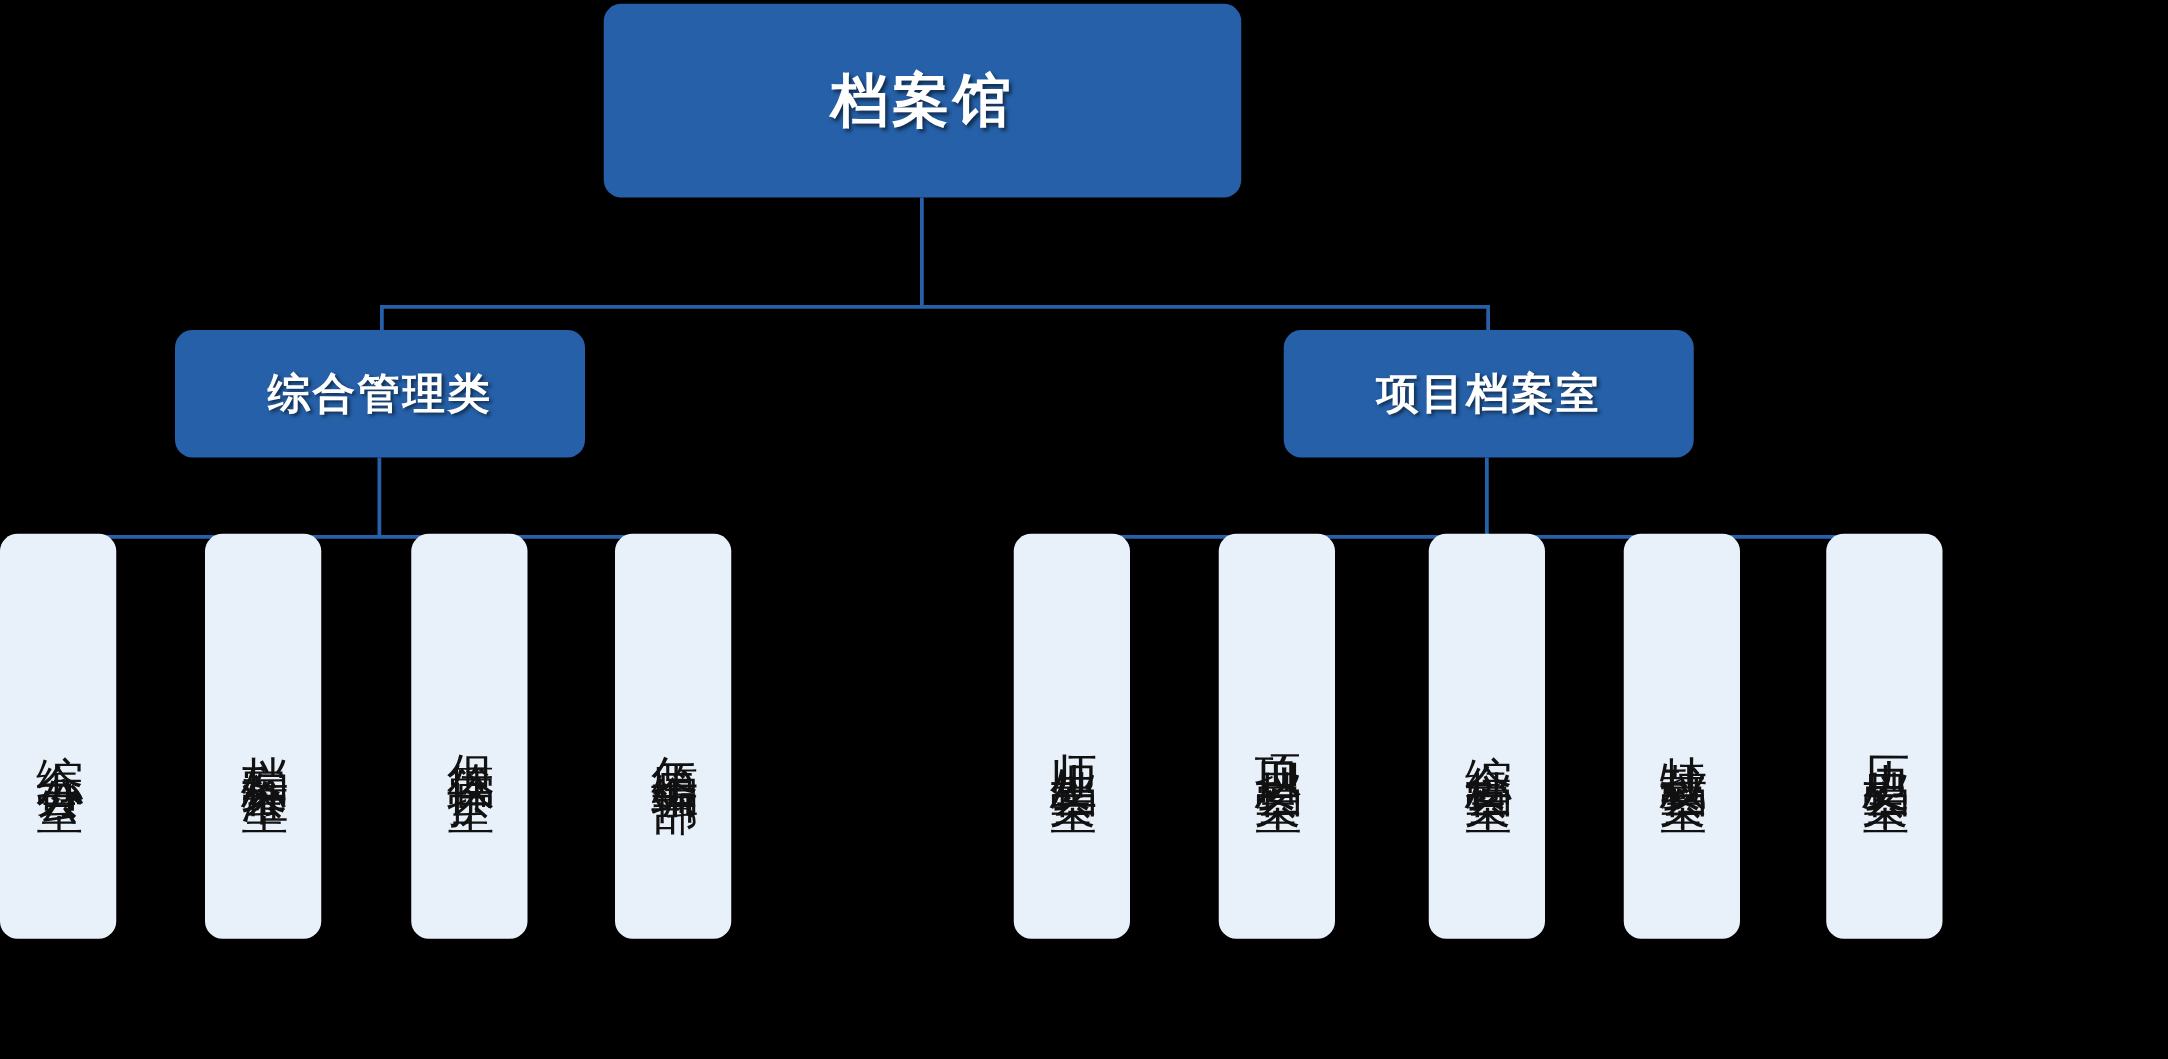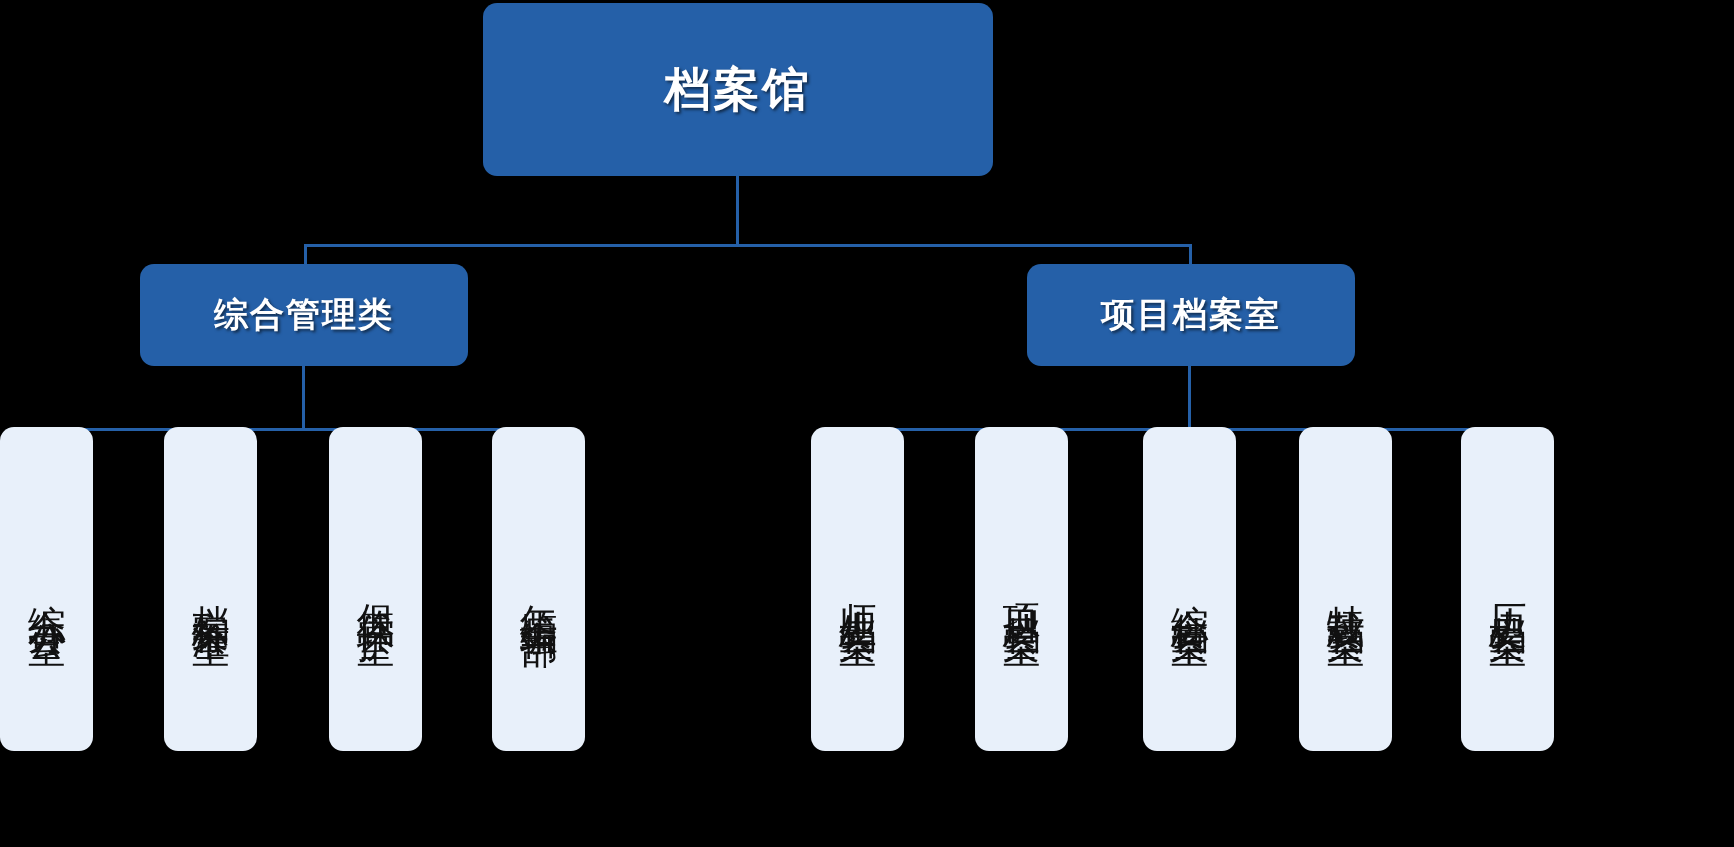--- a/index.html
+++ b/index.html
@@ -63,21 +63,21 @@
     text-orientation:upright;
     letter-spacing:6px;
     white-space:nowrap;
   }
 </style>
 </head>
 <body>
 
 <div id="stage">
 
-  <div class="node root" style="left:483px;top:3px;width:510px;height:173px;">
+  <div class="node root" style="left:483px;top:3px;width:510px;height:155px;">
     <span class="label">档案馆</span>
   </div>
 
   <div class="conn" style="left:736px;top:158px;width:3px;height:88px;"></div>
 
   <div class="conn" style="left:304px;top:244px;width:888px;height:3px;"></div>
 
   <div class="conn" style="left:304px;top:244px;width:3px;height:22px;"></div>
 
   <div class="conn" style="left:1189px;top:244px;width:3px;height:22px;"></div>

